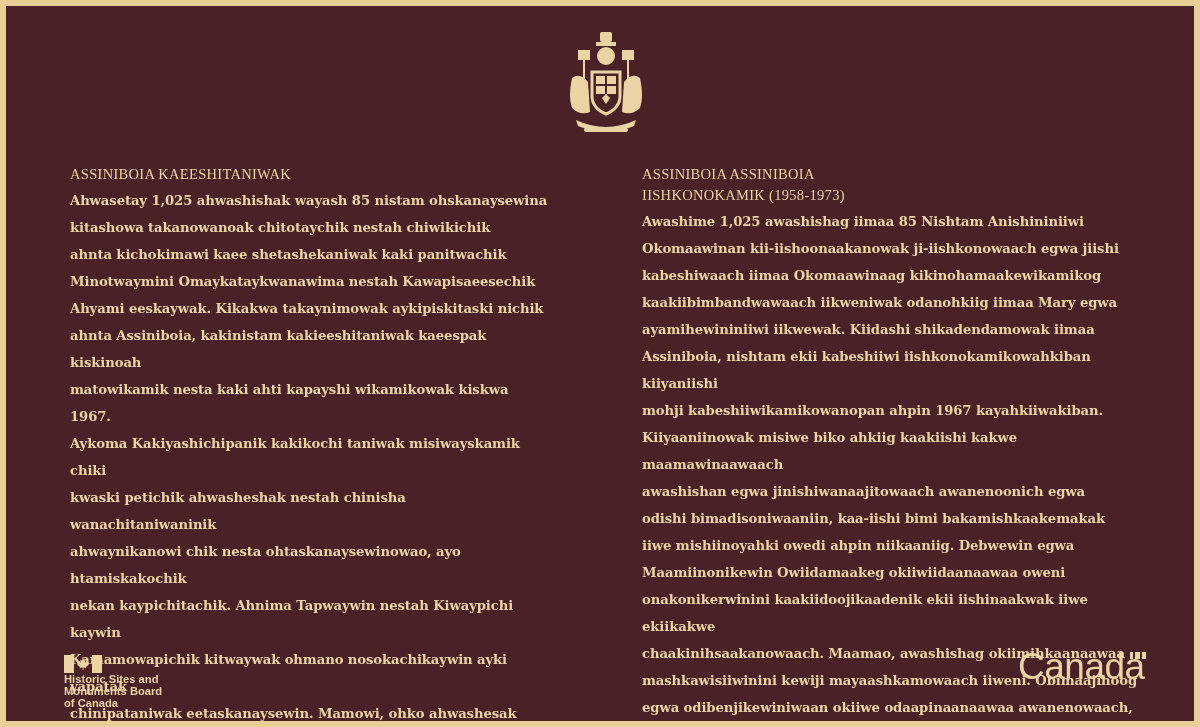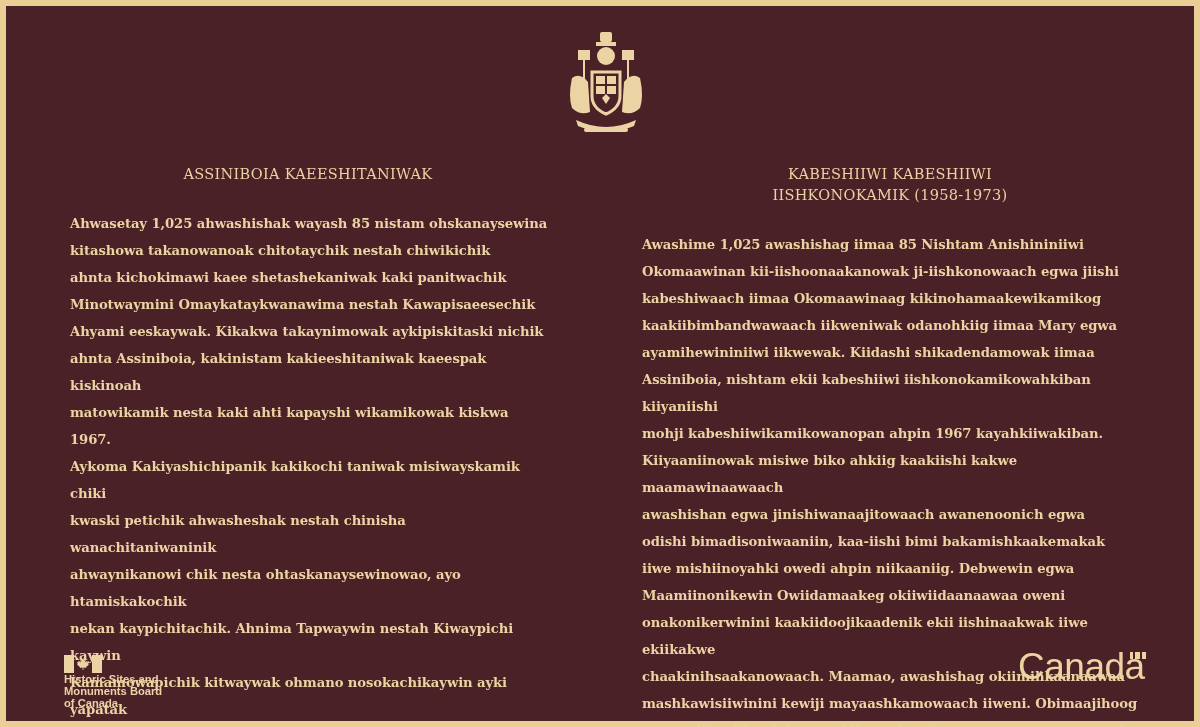--- a/index.html
+++ b/index.html
@@ -2,21 +2,21 @@
 <html><head>
 <meta charset="utf-8">
 <style>
   html, body { margin:0; padding:0; }
   body { width:1200px; height:727px; background:#e9cf96; font-family:"DejaVu Serif", serif; overflow:hidden; }
   .plaque { position:absolute; left:6px; top:6px; width:1188px; height:715px; background:#4a2127; color:#ecd3a3; }
   .crest { position:absolute; left:560px; top:24px; width:80px; height:106px; }
   .col { position:absolute; top:158px; }
   .col.left { left:64px; width:480px; }
   .col.right { left:636px; width:500px; }
-  .title { text-align:center; font-size:14.5px; line-height:21px; letter-spacing:0.3px; margin-bottom:25px; }
+  .title { text-align:left; font-size:14.5px; line-height:21px; letter-spacing:0.3px; margin-bottom:2px;font-family:Liberation Serif, serif; }
   .title div { white-space:nowrap; }
   .col.left .title { width:476px; }
   .col.right .title { width:496px; }
   .body-text { font-size:13.2px; line-height:27px; white-space:pre-line; letter-spacing:-0.1px;font-weight:bold; }
   .hsmbc { position:absolute; left:58px; top:647px; display:flex; align-items:flex-start; font-family:"Liberation Sans", sans-serif; font-size:11.2px; line-height:12px; font-weight:bold; color:#ecd3a3;flex-direction:column; }
   .flag { width:38px; height:18px; margin-top:2px; margin-right:18px; display:flex; }
   .flag .bar { width:10px; height:18px; background:#ecd3a3; }
   .flag .mid { width:18px; height:18px; display:flex; align-items:center; justify-content:center; }
   .hsmbc .en { width:122px; white-space:pre-line; }
   .hsmbc .fr { width:160px; white-space:pre-line; }
@@ -71,21 +71,21 @@
 kimiska moak maskowisewinino chiki mashi tachik. Kakishaposkakik
 nesta ohpayyakotay wiso winowowa wikiwayohtinamoak ah
 waynikanowichik, ohtaskanisewini wow, ohtishekishowaywinowow,
 mamowi tashekaywina, nesta wichaywitowina ahskik eetaykay,
 maykwach aynatawa patakik kayki eesheminopanitakchik nesta chiki
 misewaypanitwachik kiskaytamo winino nesta kiskisowaywinino.</div>
   </div>
 
   <div class="col right">
     <div class="title">
-      <div>KABESHIIWI KABESHIIWI</div>
+      <div>ASSINIBOIA ASSINIBOIA</div>
       <div>IISHKONOKAMIK (1958-1973)</div>
     </div>
     <div class="body-text">Awashime 1,025 awashishag iimaa 85 Nishtam Anishininiiwi
 Okomaawinan kii-iishoonaakanowak ji-iishkonowaach egwa jiishi
 kabeshiwaach iimaa Okomaawinaag kikinohamaakewikamikog
 kaakiibimbandwawaach iikweniwak odanohkiig iimaa Mary egwa
 ayamihewininiiwi iikwewak. Kiidashi shikadendamowak iimaa
 Assiniboia, nishtam ekii kabeshiiwi iishkonokamikowahkiban kiiyaniishi
 mohji kabeshiiwikamikowanopan ahpin 1967 kayahkiiwakiban.
 Kiiyaaniinowak misiwe biko ahkiig kaakiishi kakwe maamawinaawaach

